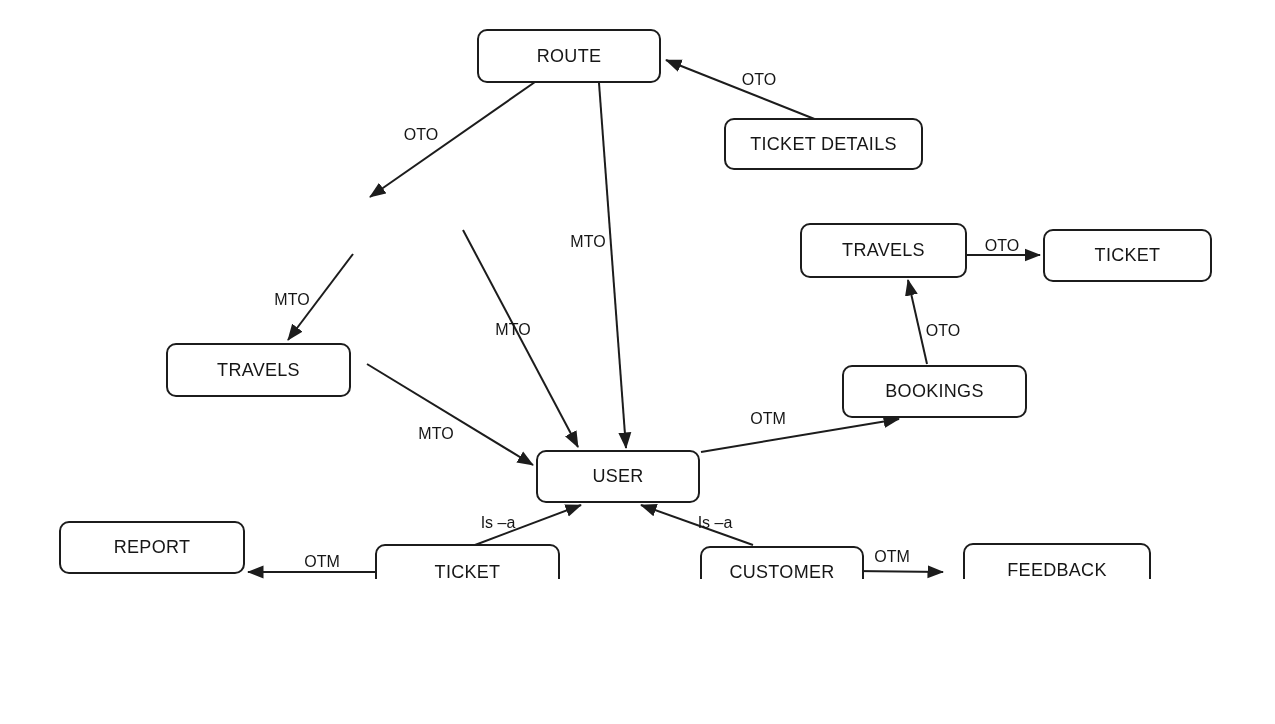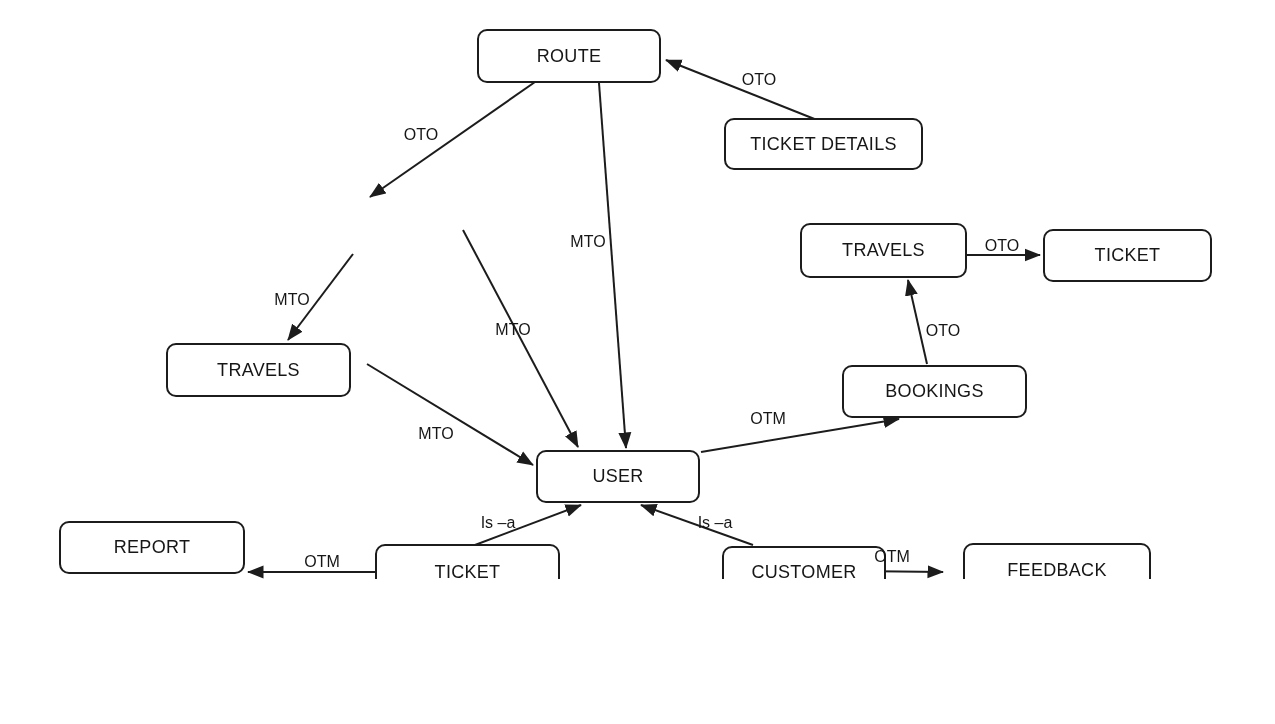--- a/index.html
+++ b/index.html
@@ -91,21 +91,21 @@
     </div>
     <div class="entity" style="left: 536px; top: 450px; width: 164px; height: 53px; text-align: center;">
       <span>USER</span>
     </div>
     <div class="entity" style="left: 59px; top: 521px; width: 186px; height: 53px;">
       <span>REPORT</span>
     </div>
     <div class="entity" style="left: 375px; top: 544px; width: 185px; height: 56px;">
       <span>TICKET</span>
     </div>
-    <div class="entity" style="left: 722px; top: 546px; width: 164px; height: 52px; text-align: center;">
+    <div class="entity" style="left: 700px; top: 546px; width: 164px; height: 52px; text-align: center;">
       <span>CUSTOMER</span>
     </div>
     <div class="entity" style="left: 963px; top: 543px; width: 188px; height: 55px;">
       <span>FEEDBACK</span>
     </div>
     <div class="edge-label" style="left: 421px; top: 135px;">OTO</div>
     <div class="edge-label" style="left: 759px; top: 80px;">OTO</div>
     <div class="edge-label" style="left: 588px; top: 242px;">MTO</div>
     <div class="edge-label" style="left: 292px; top: 300px;">MTO</div>
     <div class="edge-label" style="left: 513px; top: 330px;">MTO</div>

